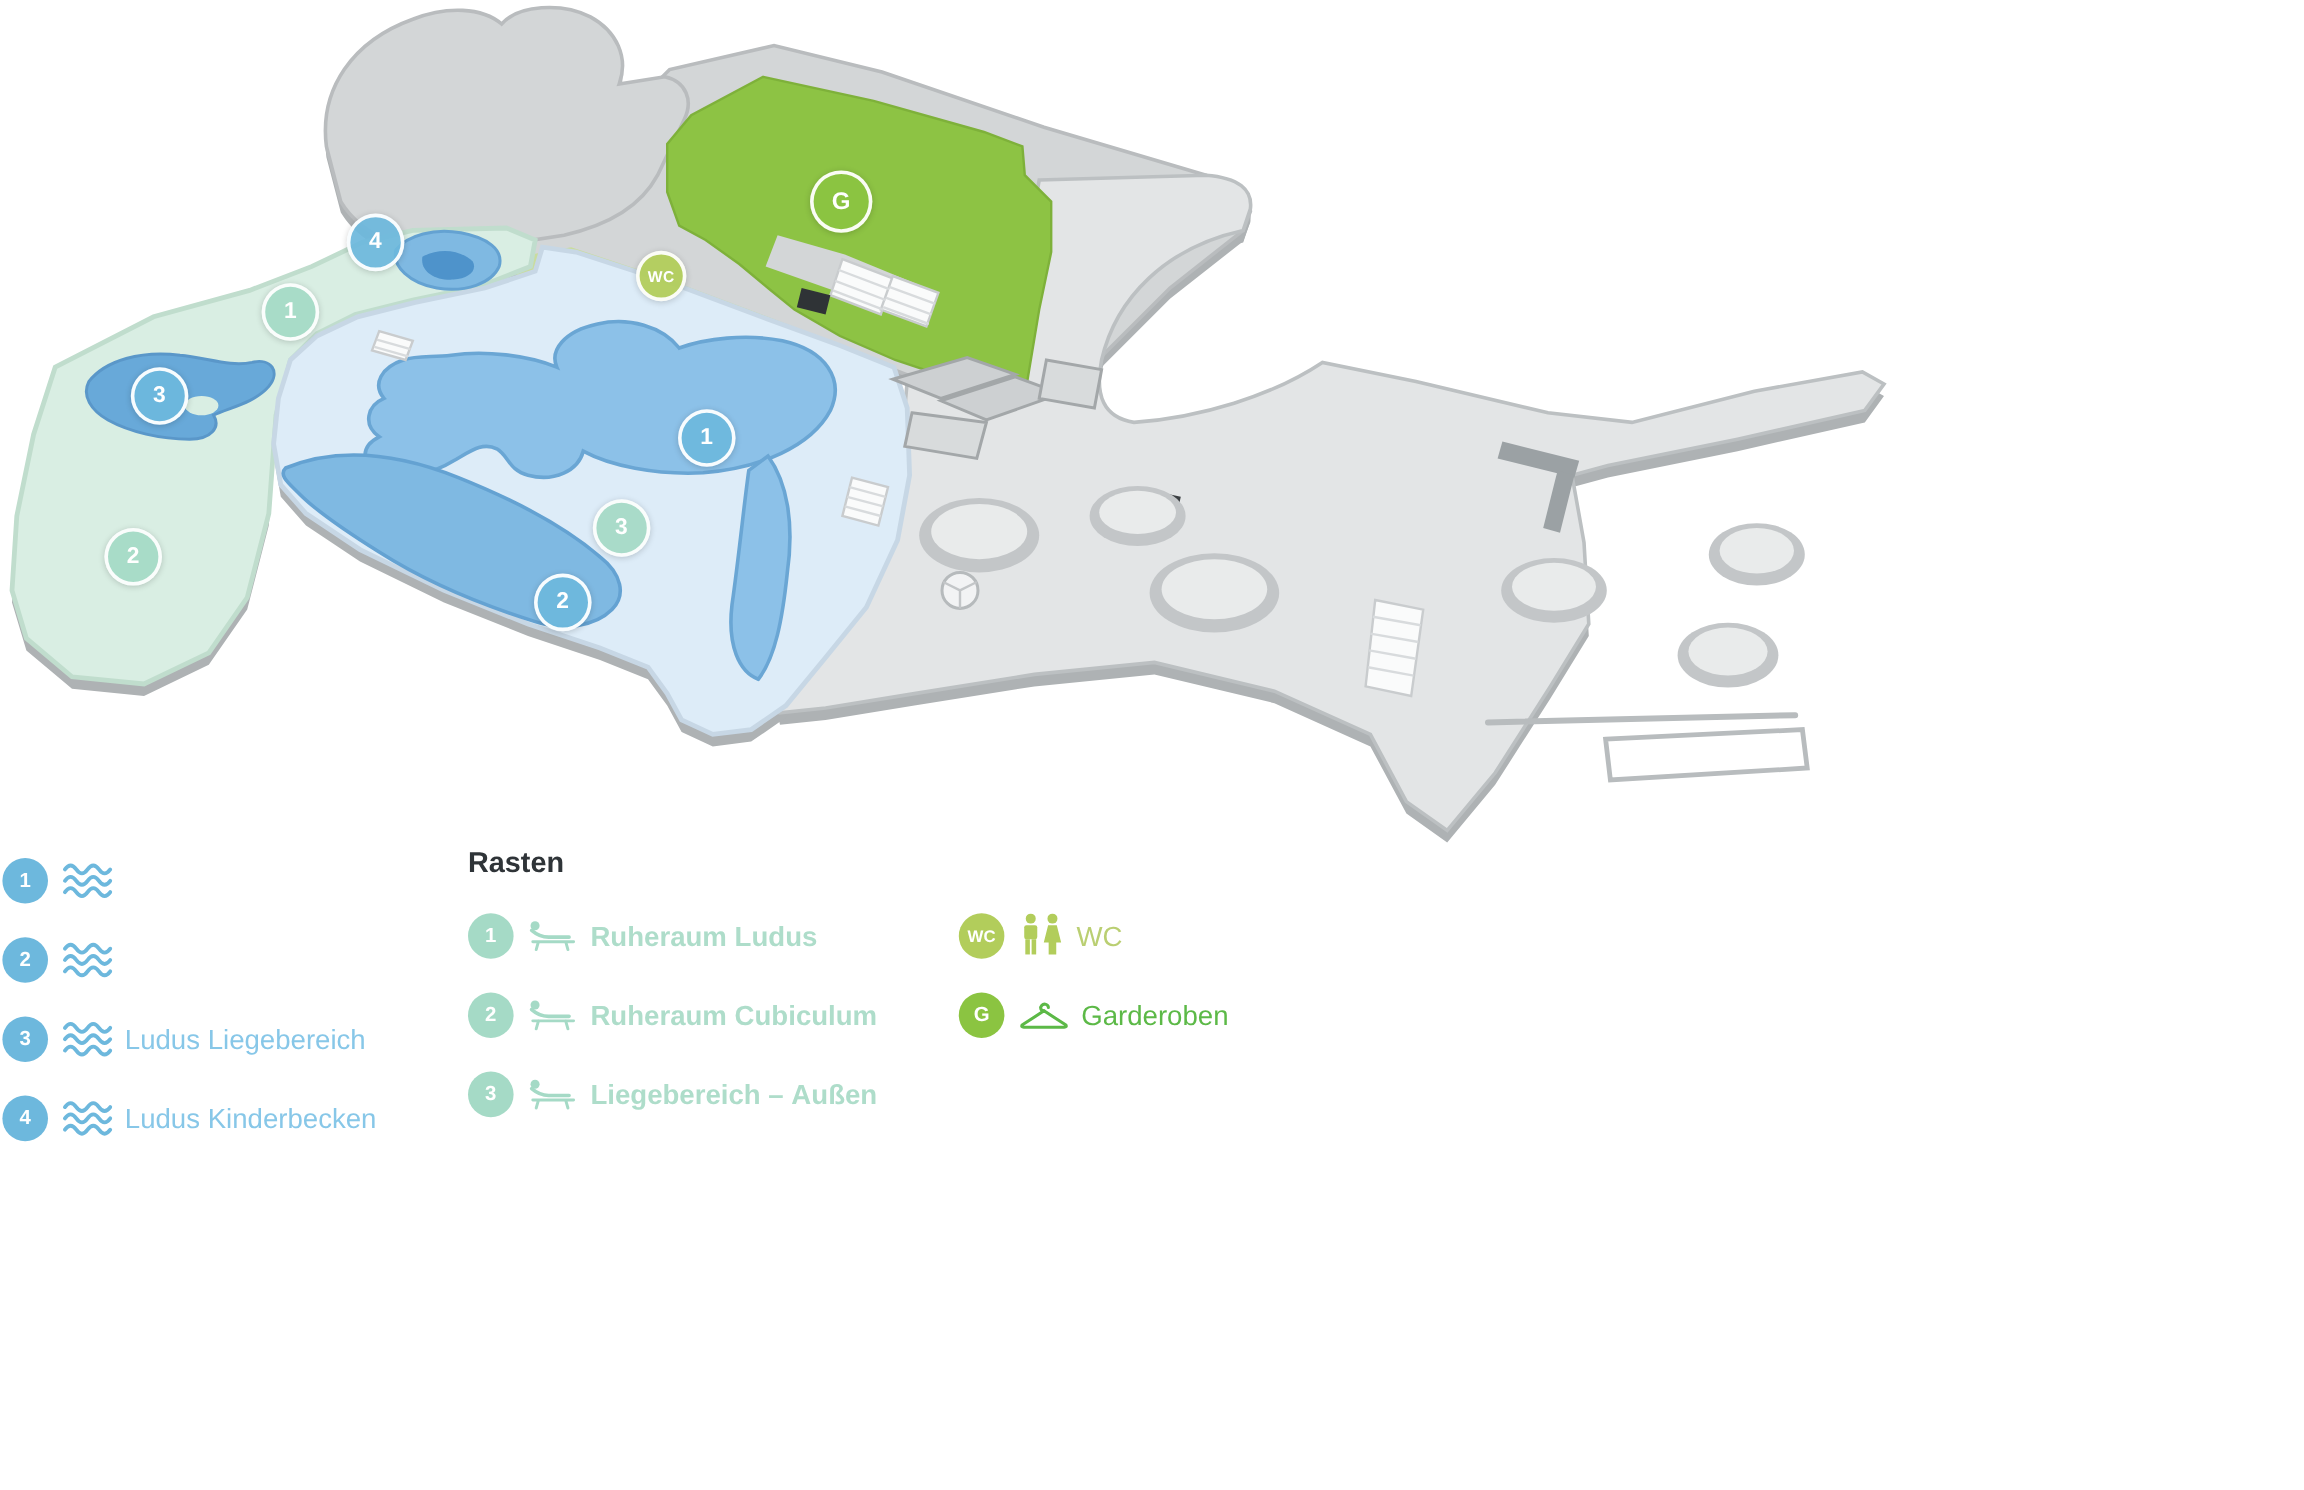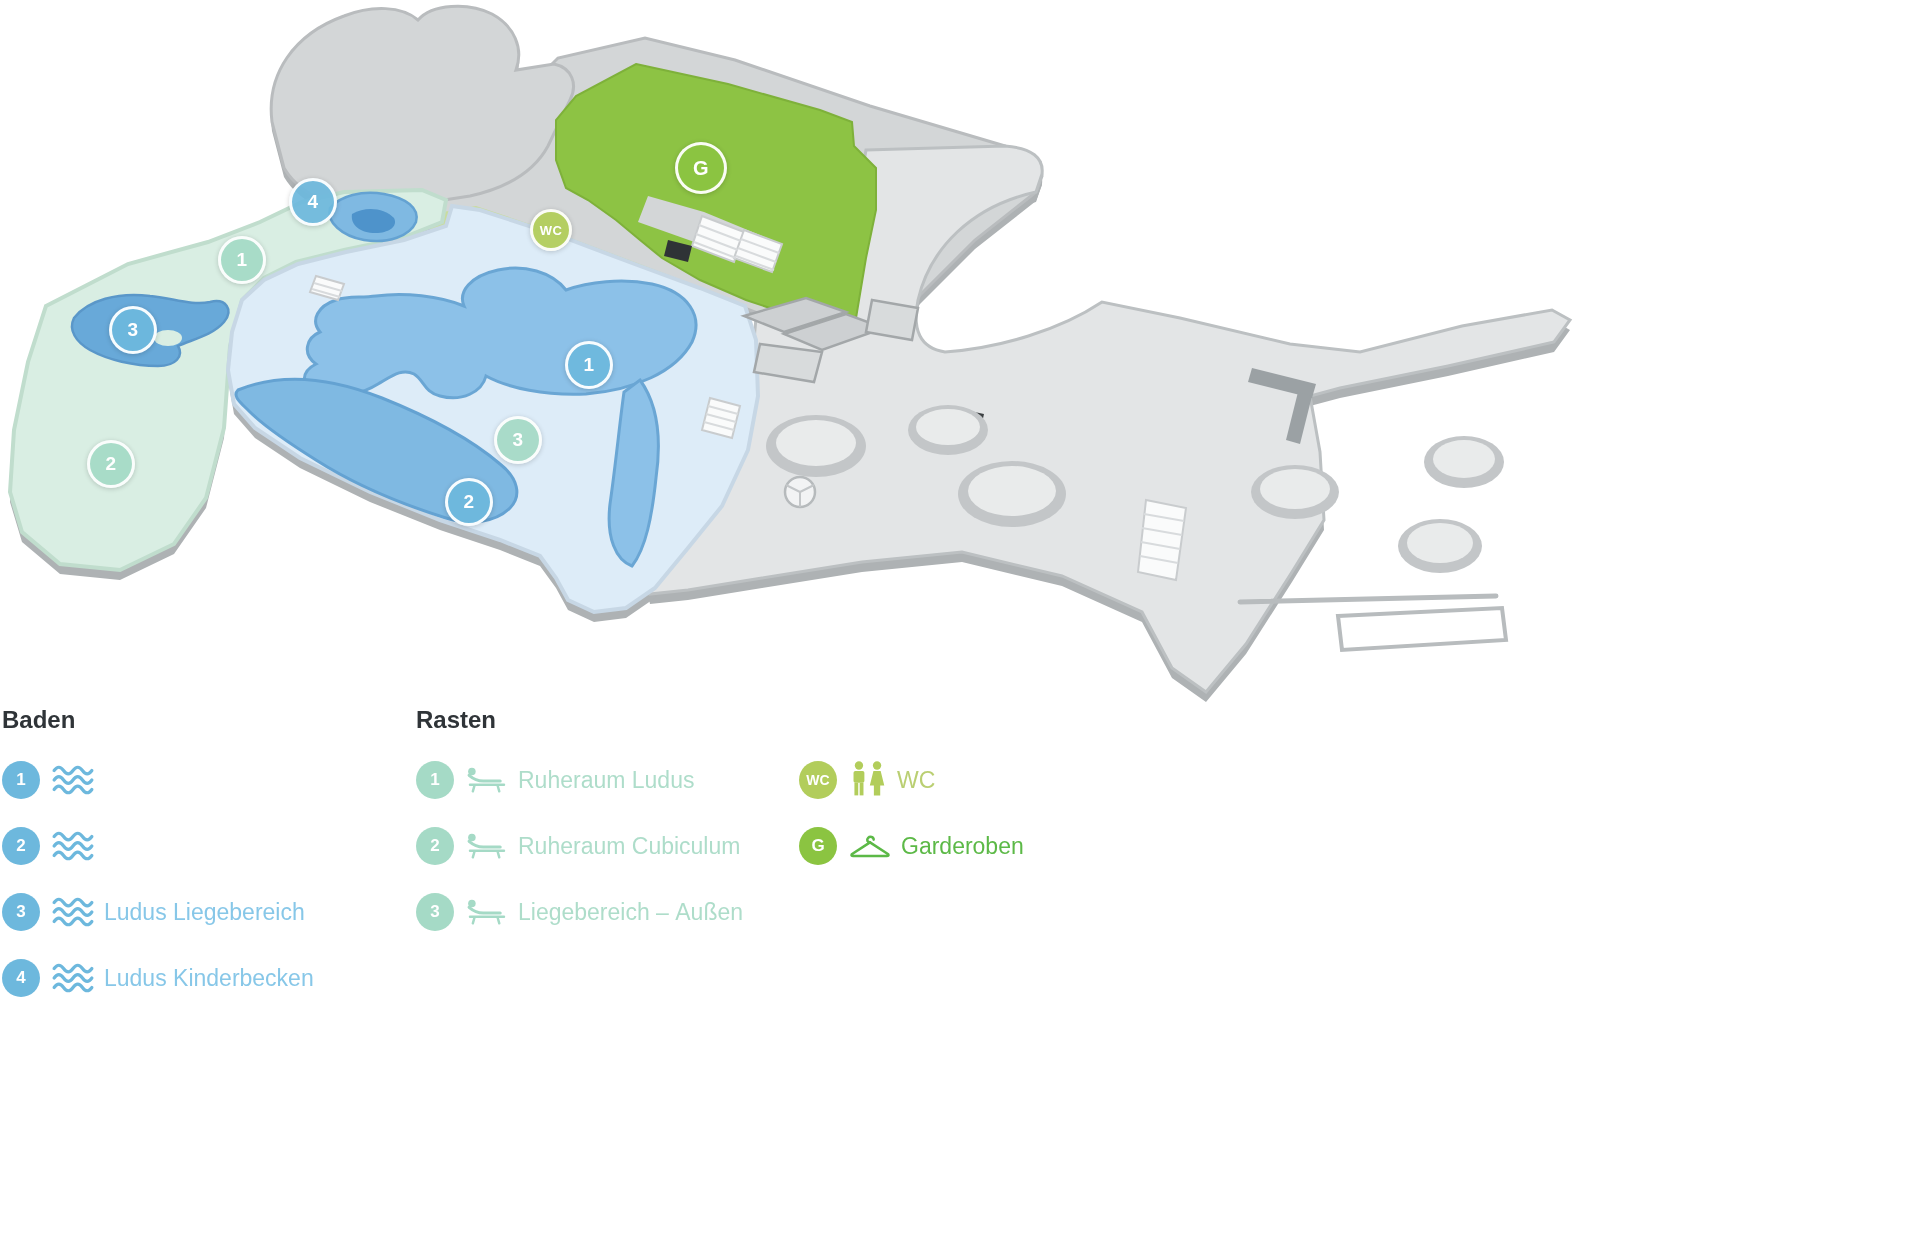--- a/index.html
+++ b/index.html
@@ -19,41 +19,41 @@
     letter-spacing:.3px;
   }
   .marker.baden{width:42px;height:42px;background:rgba(109,184,221,.93);font-size:19px;}
   .marker.rasten{width:42px;height:42px;background:rgba(165,218,198,.95);font-size:19px;}
   .marker.wc{width:36px;height:36px;background:rgba(178,205,91,.95);font-size:13px;}
   .marker.garderobe{width:46px;height:46px;background:rgba(139,196,65,.92);font-size:20px;}
 
   .legend{position:absolute;left:0;top:706px;width:1920px;color:#30353a;}
   .leg-col{position:absolute;top:0;}
   .leg-col.c1{left:2px;}
-  .leg-col.c2{left:416px;}
+  .leg-col.c2{left:390px;}
   .leg-col.c3{left:799px;padding-top:46px;}
   .leg-title{margin:0 0 18px 0;font-size:24px;line-height:28px;font-weight:700;color:var(--heading,#2f3438);}
   .leg-row{display:flex;align-items:center;height:56px;margin-bottom:10px;}
   .badge{
     width:38px;height:38px;border-radius:50%;flex:none;
     display:flex;align-items:center;justify-content:center;
     color:#fff;font-weight:700;font-size:17px;margin-right:12px;
   }
   .badge.b-baden{background:var(--baden,#6db8dd);}
   .badge.b-rasten{background:var(--rasten,#a5dac6);}
   .badge.b-wc{background:var(--wc,#b2cd5b);font-size:14px;}
   .badge.b-g{background:var(--garderobe,#8bc441);}
   .icn{flex:none;margin-right:10px;display:flex;align-items:center;justify-content:center;}
   .icn.i-baden{color:var(--baden,#6db8dd);}
   .icn.i-rasten{color:var(--rasten,#a5dac6);}
   .icn.i-wc{color:var(--wc,#b2cd5b);}
   .icn.i-g{color:var(--garderobe-text,#5cb947);}
   .lbl{font-size:23px;line-height:27px;font-weight:400;}
   .lbl.t-baden{color:var(--baden-text,#87c7e8);width:272px;}
-  .lbl.t-rasten{color:var(--rasten-text,#aeddca);width:300px;}
+  .lbl.t-rasten{color:var(--rasten-text,#aeddca);width:300px;font-weight:bold;}
   .lbl.t-wc{color:var(--wc-text,#bacf72);}
   .lbl.t-g{color:var(--garderobe-text,#5cb947);}
 </style>
 </head>
 <body>
 
 <div class="stage">
 
   <div class="map-wrap">
     <svg width="1920" height="710" viewBox="0 0 1920 710">
@@ -215,21 +215,20 @@
         <symbol id="sym-hanger" viewBox="0 0 46 32">
           <g fill="none" stroke="currentColor" stroke-width="2.8" stroke-linecap="round" stroke-linejoin="round">
             <path d="M23 12 C20 12 19 9 21 7 C23 5 27 6 27 9"></path>
             <path d="M23 12 L43 25 Q44 27 41.5 27 H4.5 Q2 27 3 25 Z"></path>
           </g>
         </symbol>
       </defs>
     </svg>
 
     <div class="leg-col c1">
-      <h3 class="leg-title">Baden</h3>
 
       <div class="leg-row">
         <span class="badge b-baden">1</span>
         <span class="icn i-baden">
             <svg width="42" height="34" viewBox="0 0 44 36">
               <use href="#sym-waves"></use>
             </svg>
           </span>
       </div>
       <div class="leg-row">

